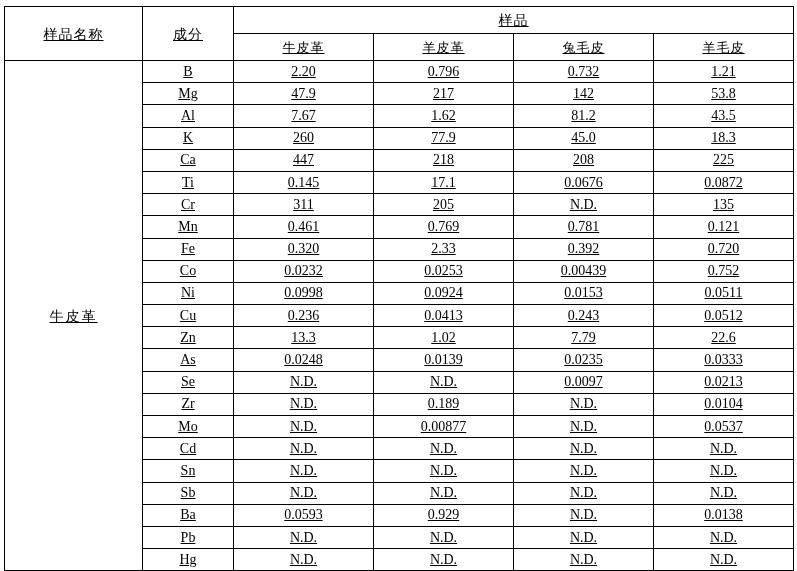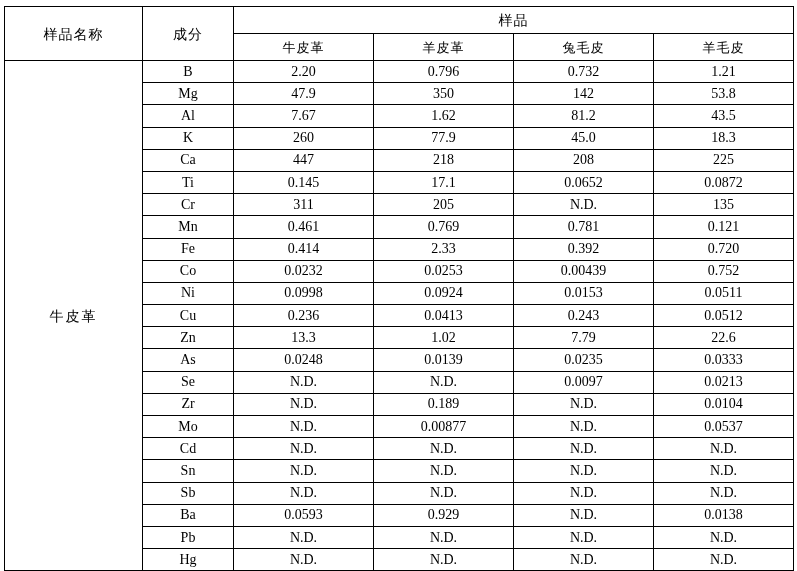--- a/index.html
+++ b/index.html
@@ -31,20 +31,21 @@
     white-space: nowrap;
     overflow: hidden;
     height: 12px;
   }
   table.data {
     border-collapse: collapse;
     table-layout: fixed;
     width: 789px;
     margin: 6px 0 0 4px;
     font-size: 13px;
+    text-decoration: underline;
   }
   table.data td, table.data th {
     border: 1px solid #000000;
     padding: 0;
     text-align: center;
     vertical-align: middle;
     font-weight: normal;
     line-height: 1.0;
   }
   .hdr-cn {
@@ -112,21 +113,21 @@
           <td class="sample-label" rowspan="23">牛皮革</td>
           <td class="elem">B</td>
           <td class="val">2.20</td>
           <td class="val">0.796</td>
           <td class="val">0.732</td>
           <td class="val">1.21</td>
         </tr>
         <tr class="r-body">
           <td class="elem">Mg</td>
           <td class="val">47.9</td>
-          <td class="val">350</td>
+          <td class="val">217</td>
           <td class="val">142</td>
           <td class="val">53.8</td>
         </tr>
         <tr class="r-body">
           <td class="elem">Al</td>
           <td class="val">7.67</td>
           <td class="val">1.62</td>
           <td class="val">81.2</td>
           <td class="val">43.5</td>
         </tr>
@@ -141,40 +142,40 @@
           <td class="elem">Ca</td>
           <td class="val">447</td>
           <td class="val">218</td>
           <td class="val">208</td>
           <td class="val">225</td>
         </tr>
         <tr class="r-body">
           <td class="elem">Ti</td>
           <td class="val">0.145</td>
           <td class="val">17.1</td>
-          <td class="val">0.0652</td>
+          <td class="val">0.0676</td>
           <td class="val">0.0872</td>
         </tr>
         <tr class="r-body">
           <td class="elem">Cr</td>
           <td class="val">311</td>
           <td class="val">205</td>
           <td class="val">N.D.</td>
           <td class="val">135</td>
         </tr>
         <tr class="r-body">
           <td class="elem">Mn</td>
           <td class="val">0.461</td>
           <td class="val">0.769</td>
           <td class="val">0.781</td>
           <td class="val">0.121</td>
         </tr>
         <tr class="r-body">
           <td class="elem">Fe</td>
-          <td class="val">0.414</td>
+          <td class="val">0.320</td>
           <td class="val">2.33</td>
           <td class="val">0.392</td>
           <td class="val">0.720</td>
         </tr>
         <tr class="r-body">
           <td class="elem">Co</td>
           <td class="val">0.0232</td>
           <td class="val">0.0253</td>
           <td class="val">0.00439</td>
           <td class="val">0.752</td>

